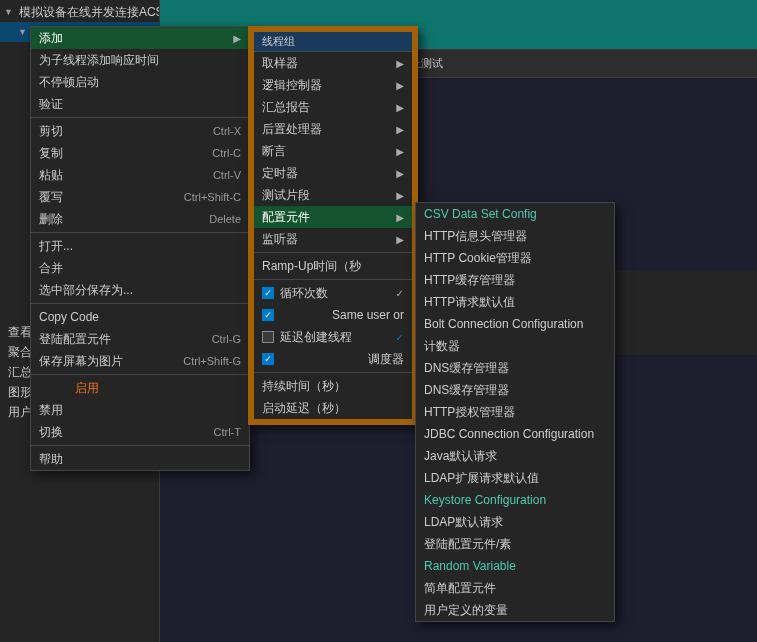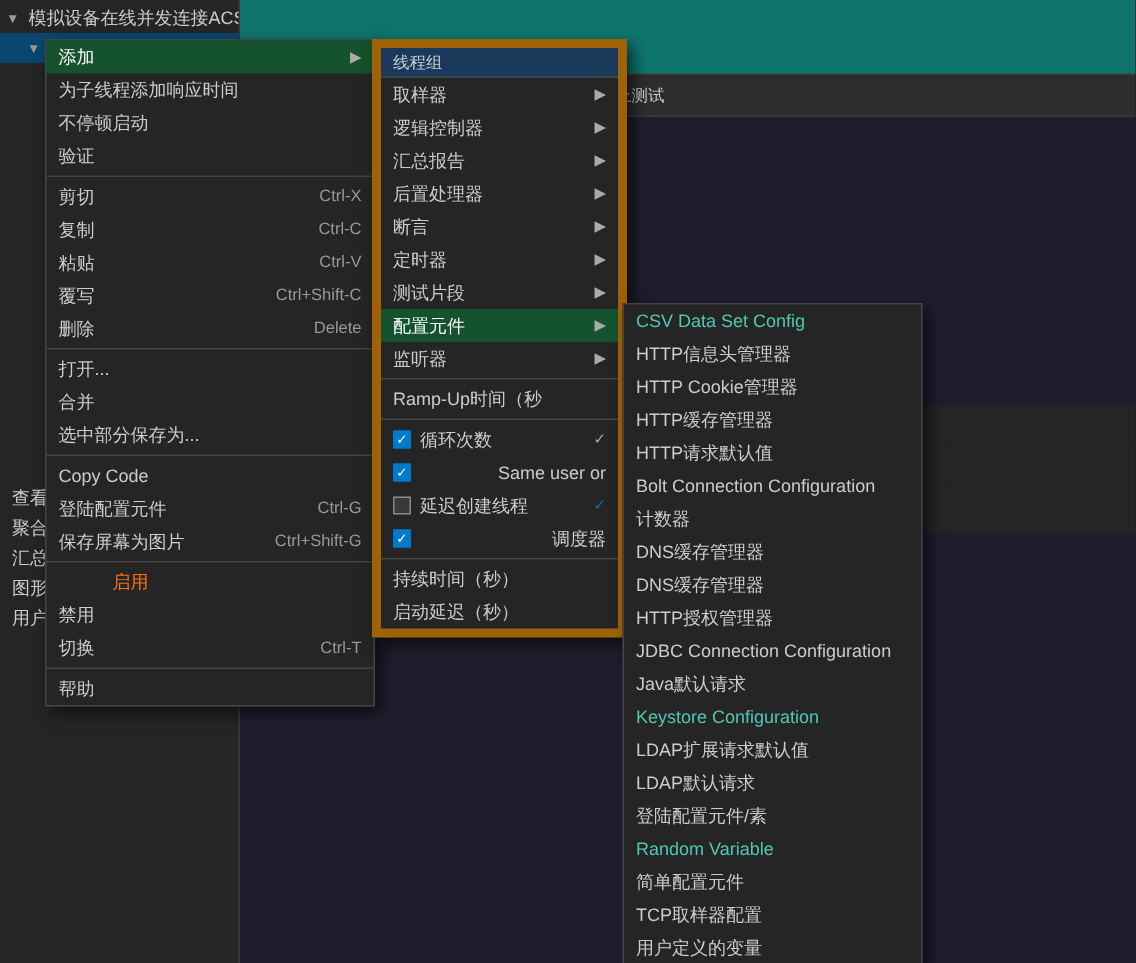--- a/index.html
+++ b/index.html
@@ -523,37 +523,34 @@
   </div>
   <div class="ctx-item">
     <span>HTTP授权管理器</span>
   </div>
   <div class="ctx-item">
     <span>JDBC Connection Configuration</span>
   </div>
   <div class="ctx-item">
     <span>Java默认请求</span>
   </div>
+  <div class="ctx-item">
+    <span>LDAP扩展请求默认值</span>
+  </div>
   <div class="ctx-item blue-text">
     <span>Keystore Configuration</span>
   </div>
   <div class="ctx-item">
-    <span>LDAP扩展请求默认值</span>
-  </div>
-  <div class="ctx-item">
     <span>LDAP默认请求</span>
   </div>
   <div class="ctx-item">
     <span>登陆配置元件/素</span>
   </div>
   <div class="ctx-item blue-text">
     <span>Random Variable</span>
   </div>
   <div class="ctx-item">
     <span>简单配置元件</span>
   </div>
   <div class="ctx-item">
-    <span>TCP取样器配置</span>
-  </div>
-  <div class="ctx-item">
     <span>用户定义的变量</span>
   </div>
 </div>
 
 </body></html>

